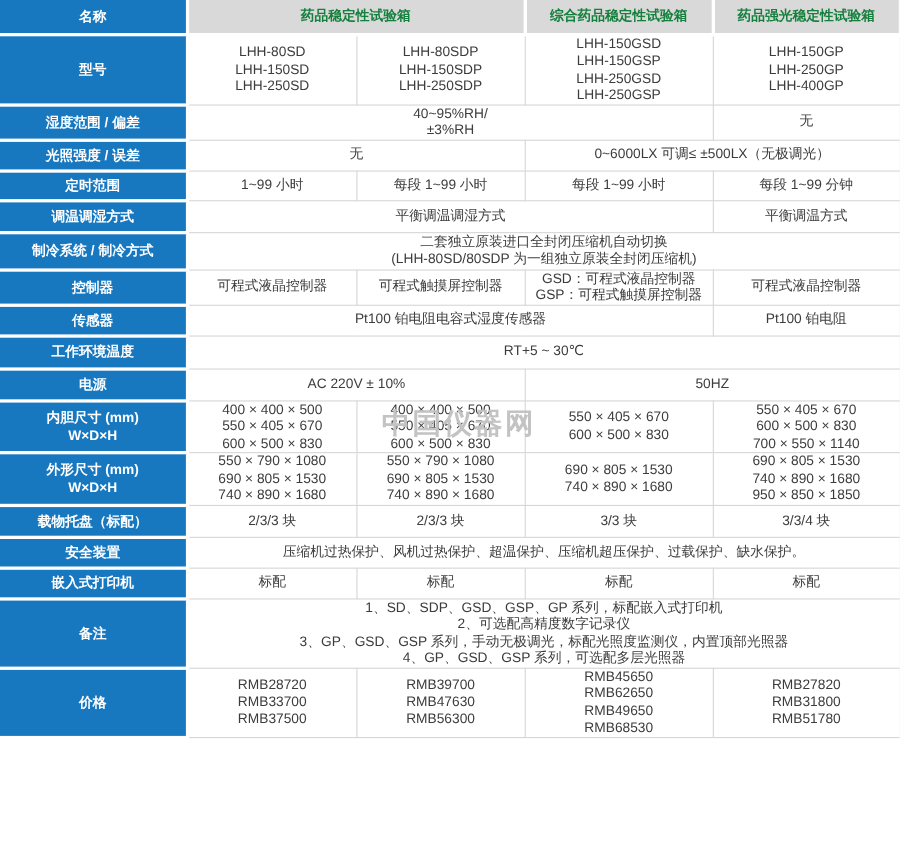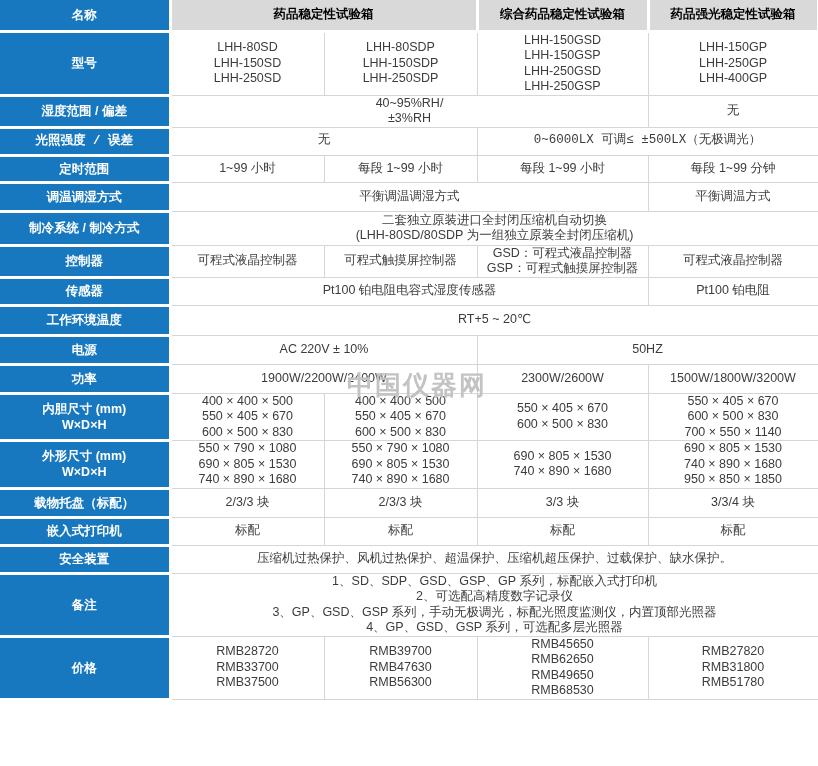--- a/index.html
+++ b/index.html
@@ -21,21 +21,21 @@
     background: var(--label-blue, #1778c0);
     color: #ffffff;
     font-weight: bold;
     font-size: 12.5px;
     line-height: 16px;
     border-right: 3px solid #ffffff;
     border-bottom: 3px solid #ffffff;
   }
   td.phead {
     background: var(--header-gray, #d9d9d9);
-    color: #000000;
+    color: #15803d;
     font-weight: bold;
     font-size: 12.5px;
     border-left: 3px solid #ffffff;
     border-right: 3px solid #ffffff;
     border-bottom: 3px solid #ffffff;
   }
   td.cell {
     background: #ffffff;
     color: var(--text-dark, #3c3c3c);
     font-size: 12.5px;
@@ -77,21 +77,21 @@
           <td class="cell" colspan="1">LHH-80SD<br>LHH-150SD<br>LHH-250SD</td>
           <td class="cell" colspan="1">LHH-80SDP<br>LHH-150SDP<br>LHH-250SDP</td>
           <td class="cell" colspan="1">LHH-150GSD<br>LHH-150GSP<br>LHH-250GSD<br>LHH-250GSP</td>
           <td class="cell" colspan="1">LHH-150GP<br>LHH-250GP<br>LHH-400GP</td>
         </tr>
         <tr style="height: 31px;">
           <th class="label">湿度范围 / 偏差</th>
           <td class="cell" colspan="3">40~95%RH/<br>±3%RH</td>
           <td class="cell" colspan="1">无</td>
         </tr>
-        <tr style="height: 28px; font-family: Liberation Mono, monospace;">
+        <tr style="height: 28px;">
           <th class="label">光照强度 / 误差</th>
           <td class="cell" colspan="2">无</td>
           <td class="cell" colspan="2">0~6000LX 可调≤ ±500LX（无极调光）</td>
         </tr>
         <tr style="height: 27px;">
           <th class="label">定时范围</th>
           <td class="cell" colspan="1">1~99 小时</td>
           <td class="cell" colspan="1">每段 1~99 小时</td>
           <td class="cell" colspan="1">每段 1~99 小时</td>
           <td class="cell" colspan="1">每段 1~99 分钟</td>
@@ -112,32 +112,26 @@
           <td class="cell" colspan="1">GSD：可程式液晶控制器<br>GSP：可程式触摸屏控制器</td>
           <td class="cell" colspan="1">可程式液晶控制器</td>
         </tr>
         <tr style="height: 28px; padding-left: 47px;">
           <th class="label">传感器</th>
           <td class="cell" colspan="3">Pt100 铂电阻电容式湿度传感器</td>
           <td class="cell" colspan="1">Pt100 铂电阻</td>
         </tr>
         <tr style="height: 30px;">
           <th class="label">工作环境温度</th>
-          <td class="cell" colspan="4">RT+5 ~ 20℃</td>
+          <td class="cell" colspan="4">RT+5 ~ 30℃</td>
         </tr>
         <tr style="height: 29px; margin-top: 32px;">
           <th class="label">电源</th>
           <td class="cell" colspan="2">AC 220V ± 10%</td>
           <td class="cell" colspan="2">50HZ</td>
-        </tr>
-        <tr style="height: 29px;">
-          <th class="label">功率</th>
-          <td class="cell" colspan="2">1900W/2200W/2400W</td>
-          <td class="cell" colspan="1">2300W/2600W</td>
-          <td class="cell" colspan="1">1500W/1800W/3200W</td>
         </tr>
         <tr style="height: 46px; padding-left: 12px;">
           <th class="label">内胆尺寸 (mm)<br>W×D×H</th>
           <td class="cell" colspan="1">400 × 400 × 500<br>550 × 405 × 670<br>600 × 500 × 830</td>
           <td class="cell" colspan="1">400 × 400 × 500<br>550 × 405 × 670<br>600 × 500 × 830</td>
           <td class="cell" colspan="1">550 × 405 × 670<br>600 × 500 × 830</td>
           <td class="cell" colspan="1">550 × 405 × 670<br>600 × 500 × 830<br>700 × 550 × 1140</td>
         </tr>
         <tr style="height: 43px;">
           <th class="label">外形尺寸 (mm)<br>W×D×H</th>
@@ -147,29 +141,29 @@
           <td class="cell" colspan="1">690 × 805 × 1530<br>740 × 890 × 1680<br>950 × 850 × 1850</td>
         </tr>
         <tr style="height: 29px; margin-top: 40px;">
           <th class="label">载物托盘（标配）</th>
           <td class="cell" colspan="1">2/3/3 块</td>
           <td class="cell" colspan="1">2/3/3 块</td>
           <td class="cell" colspan="1">3/3 块</td>
           <td class="cell" colspan="1">3/3/4 块</td>
         </tr>
         <tr style="height: 28px;">
+          <th class="label">安全装置</th>
+          <td class="cell" colspan="4">压缩机过热保护、风机过热保护、超温保护、压缩机超压保护、过载保护、缺水保护。</td>
+        </tr>
+        <tr style="height: 28px;">
           <th class="label">嵌入式打印机</th>
           <td class="cell" colspan="1">标配</td>
           <td class="cell" colspan="1">标配</td>
           <td class="cell" colspan="1">标配</td>
           <td class="cell" colspan="1">标配</td>
-        </tr>
-        <tr style="height: 28px;">
-          <th class="label">安全装置</th>
-          <td class="cell" colspan="4">压缩机过热保护、风机过热保护、超温保护、压缩机超压保护、过载保护、缺水保护。</td>
         </tr>
         <tr style="height: 63px;">
           <th class="label">备注</th>
           <td class="cell" colspan="4">1、SD、SDP、GSD、GSP、GP 系列，标配嵌入式打印机<br>2、可选配高精度数字记录仪<br>3、GP、GSD、GSP 系列，手动无极调光，标配光照度监测仪，内置顶部光照器<br>4、GP、GSD、GSP 系列，可选配多层光照器</td>
         </tr>
         <tr style="height: 60px;">
           <th class="label">价格</th>
           <td class="cell" colspan="1">RMB28720<br>RMB33700<br>RMB37500</td>
           <td class="cell" colspan="1">RMB39700<br>RMB47630<br>RMB56300</td>
           <td class="cell" colspan="1">RMB45650<br>RMB62650<br>RMB49650<br>RMB68530</td>

